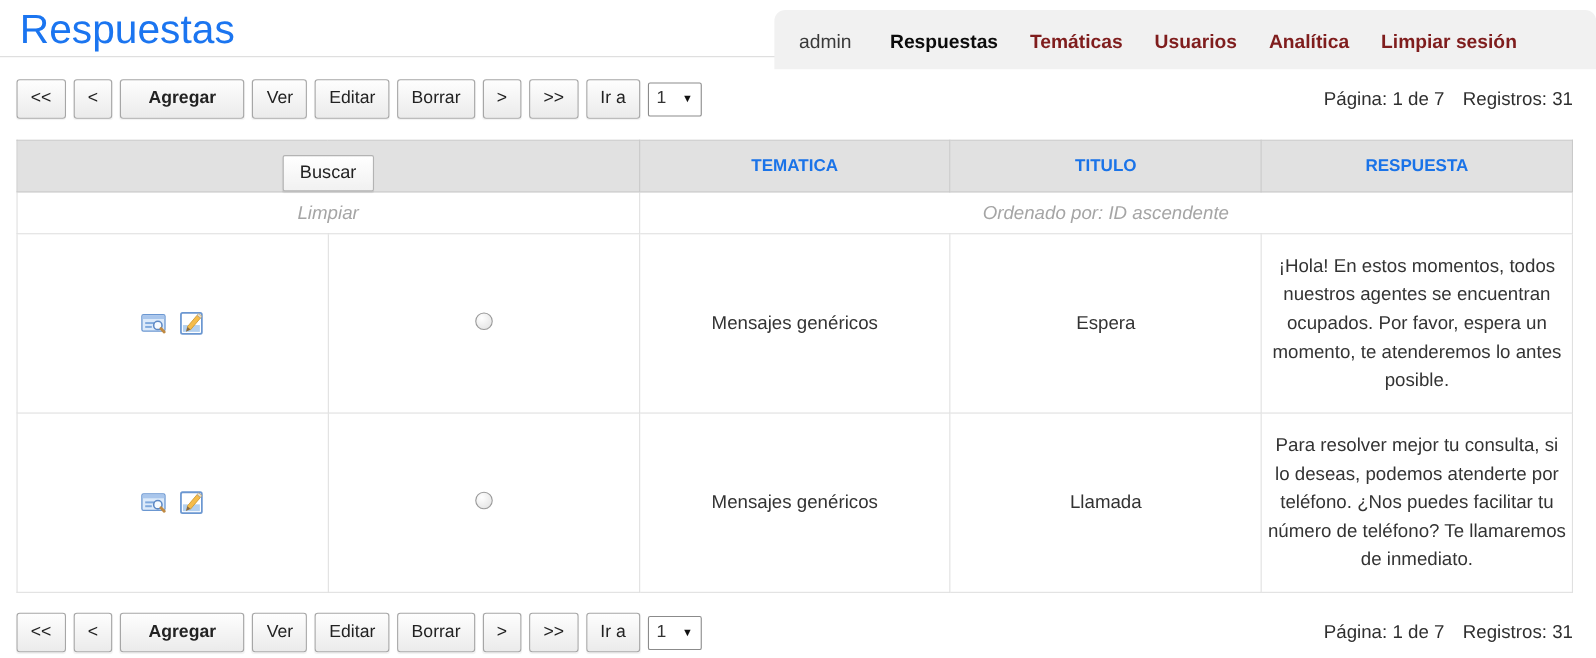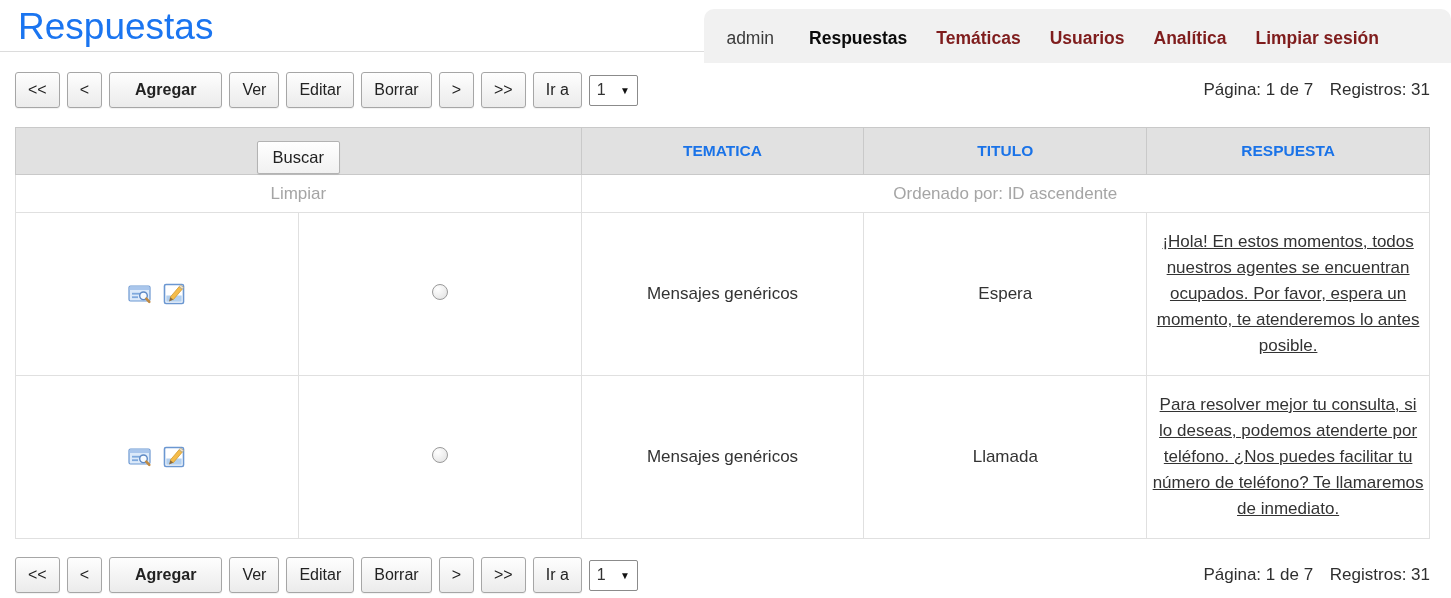--- a/index.html
+++ b/index.html
@@ -41,23 +41,23 @@
   table { width: 100%; margin-top: 19px; border-collapse: collapse; table-layout: fixed;
     border: 1px solid #ccc; }
   col { width: 20%; }
   th, td { border: 1px solid #e0e0e0; text-align: center; vertical-align: middle; }
   thead th { height: 46px; background: #e1e1e1; border-color: #c9c9c9;
     color: #1a73e8; font-size: 15.5px; font-weight: 700; }
   .btn-search { font-family: "Liberation Sans", sans-serif; font-size: 16.5px; color: #222;
     background: linear-gradient(#ffffff, #f1f1f1); border: 1px solid #b3b3b3;
     border-radius: 2px; padding: 6px 15px; cursor: pointer;
     box-shadow: 0 1px 1px rgba(0,0,0,0.08); margin-top: 13px; }
-  tr.filter-row td { height: 38px; color: #a5a5a5; font-size: 17px; background: #fff; }
+  tr.filter-row td { height: 38px; color: #a5a5a5; font-size: 17px; background: #fff; font-style: italic; }
   tr.data-row td { height: 145px; font-size: 17px; color: #333; background: #fff; }
-  td.resp-cell { padding: 16px 5px; line-height: 26px; text-decoration: underline; }
+  td.resp-cell { padding: 16px 5px; line-height: 26px; }
   .row-icons { display: flex; justify-content: center; align-items: center; gap: 10px; }
   .icon-btn { width: 24px; height: 24px; cursor: pointer; }
   .radio { display: inline-block; width: 16px; height: 16px; border-radius: 50%;
     border: 1px solid #9a9a9a; background: radial-gradient(circle at 35% 30%, #ffffff 0%, #e9e9e9 70%, #dddddd 100%);
     cursor: pointer; }
 </style>
 </head>
 <body>
 
 <div class="header">

